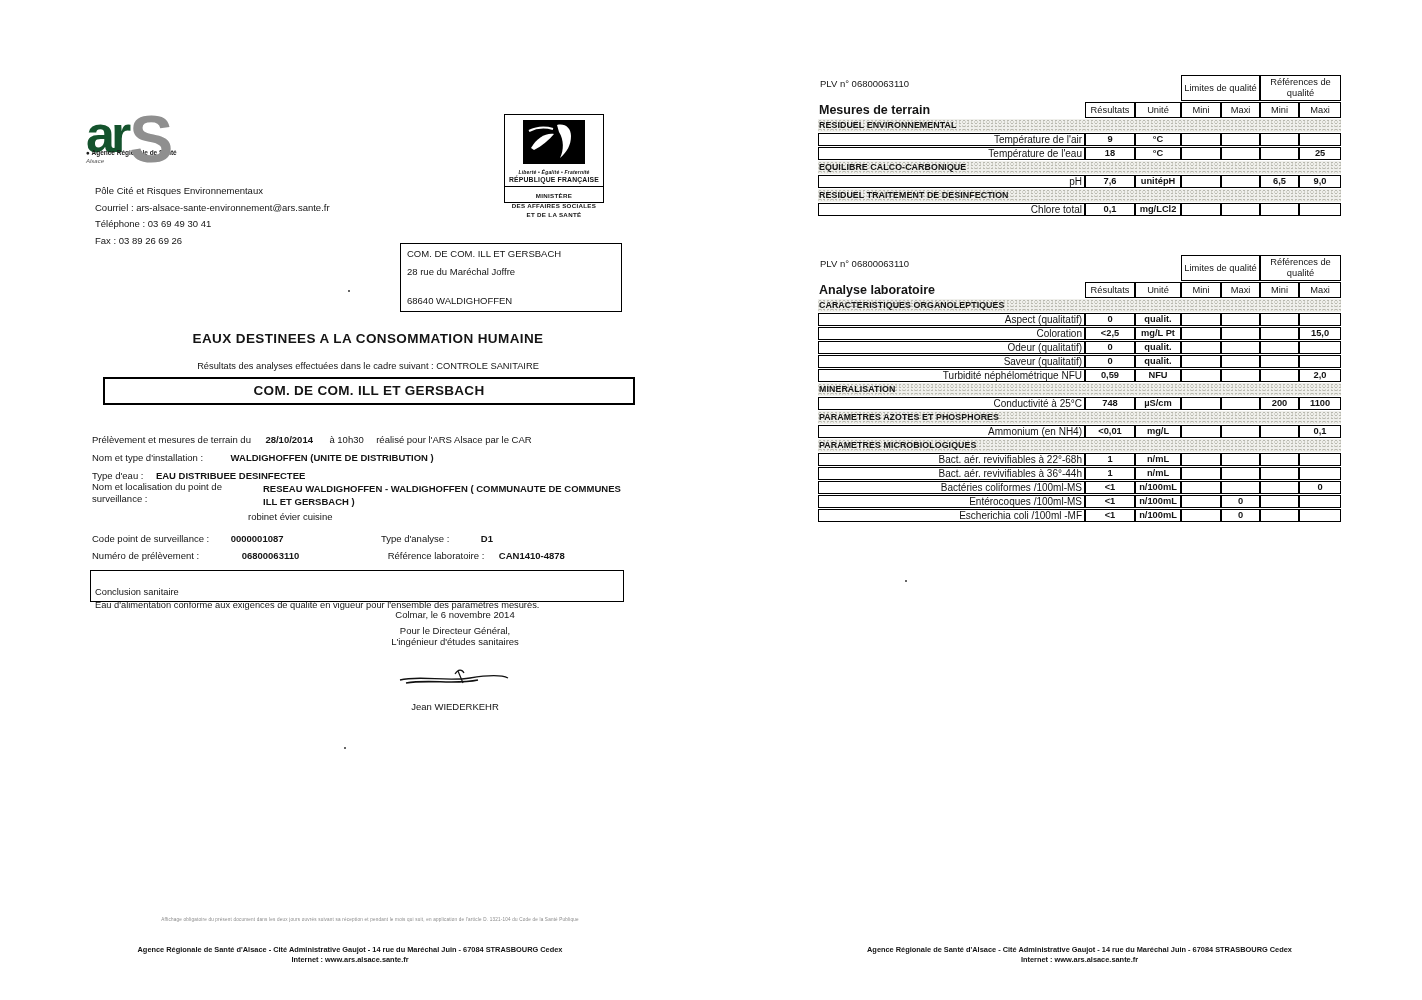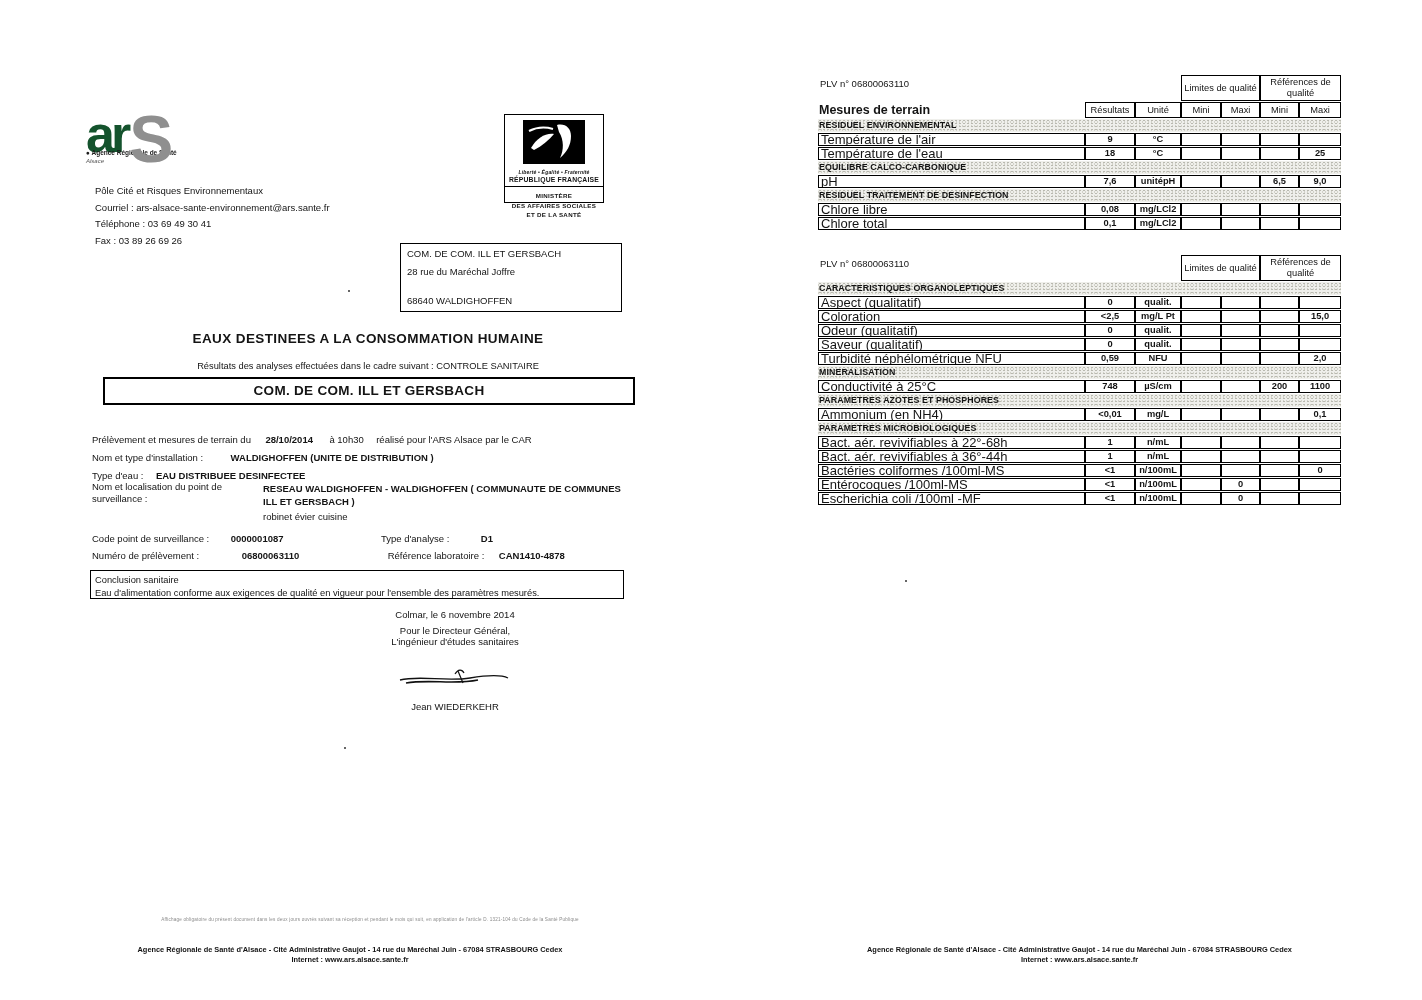--- a/index.html
+++ b/index.html
@@ -40,21 +40,21 @@
 
   
   .lbl{font-size:9.5px;}
   .val{font-size:9.5px;font-weight:bold;}
   .drow{white-space:nowrap;}
   #d-point-label{width:168px;white-space:normal;line-height:12px;}
   #d-point-value{width:372px;white-space:normal;line-height:13px;}
 
   
   #conclusion{left:90px;top:570px;width:534px;height:29px;border:1.5px solid #000;box-sizing:border-box;
-              padding:3px 4px;font-size:9.3px;line-height:13px;}
+              padding:15px 4px;font-size:9.3px;line-height:13px;}
 
   
   .sig-center{left:300px;width:310px;text-align:center;font-size:9.5px;}
 
   
   .legal{left:70px;top:917px;width:600px;text-align:center;font-size:4.6px;color:#8a8a8a;letter-spacing:0.2px;}
   .footer{font-size:7.4px;font-weight:bold;text-align:center;line-height:9.5px;}
   #footer-left{left:70px;top:945px;width:560px;}
   #footer-right{left:818px;top:945px;width:523px;}
 
@@ -68,21 +68,21 @@
             vertical-align:middle;padding:0 2px;line-height:11px;}
   .h2 .hbox{border:1.5px solid #000;font-weight:normal;font-size:9.3px;text-align:center;height:14px;padding:0 1px;}
   .nb{border:none;background:transparent;}
   .title-cell{font-weight:bold;font-size:12.5px;vertical-align:bottom;padding:0 0 1px 1px;}
   tbody td{border:1px solid #000;height:11px;line-height:11px;padding:0 2px;}
   tr.section-row td{border:none;font-weight:bold;font-size:8.8px;letter-spacing:0.1px;padding:1px 1px;
       background-color:#efefeb;
       background-image:radial-gradient(circle,#b9b9b0 0.6px,transparent 0.7px),
                        radial-gradient(circle,#d2d2c9 0.5px,transparent 0.6px);
       background-size:4px 3px,3px 4px;background-position:0 0,2px 1px;}
-  tr.data-row .c-param{text-align:left;font-size:13px;}
+  tr.data-row .c-param{text-align:right;font-size:10px;}
   tr.data-row .c-val{text-align:center;font-weight:bold;font-size:9.3px;}
 
   
   .dot{position:absolute;width:2px;height:2px;background:#333;border-radius:50%;}
 </style>
 </head>
 <body>
 
 <div id="canvas">
 
@@ -136,21 +136,21 @@
     <div class="abs drow" style="left:92px;top:447px;">
       <span class="lbl">Nom et type d'installation :</span>
       <span class="val" style="margin-left:23px;">WALDIGHOFFEN (UNITE DE DISTRIBUTION )</span>
     </div>
     <div class="abs drow" style="left:92px;top:465px;">
       <span class="lbl">Type d'eau :</span>
       <span class="val" style="margin-left:8px;">EAU DISTRIBUEE DESINFECTEE</span>
     </div>
     <div id="d-point-label" class="abs lbl" style="left:92px;top:481px;">Nom et localisation du point de surveillance :</div>
     <div id="d-point-value" class="abs val" style="left:263px;top:482px;">RESEAU WALDIGHOFFEN - WALDIGHOFFEN ( COMMUNAUTE DE COMMUNES ILL ET GERSBACH )</div>
-    <div class="abs lbl" style="left:263px;top:511px;">robinet évier cuisine</div>
+    <div class="abs lbl" style="left:248px;top:511px;">robinet évier cuisine</div>
     <div class="abs drow" style="left:92px;top:528px;">
       <span class="lbl">Code point de surveillance :</span>
       <span class="val" style="margin-left:17px;">0000001087</span>
       <span class="lbl" style="margin-left:93px;">Type d'analyse :</span>
       <span class="val" style="margin-left:27px;">D1</span>
     </div>
     <div class="abs drow" style="left:92px;top:545px;">
       <span class="lbl">Numéro de prélèvement :</span>
       <span class="val" style="margin-left:38px;">06800063110</span>
       <span class="lbl" style="margin-left:84px;">Référence laboratoire :</span>
@@ -243,29 +243,20 @@
               <td class="c-val">unitépH</td>
               <td class="c-val"></td>
               <td class="c-val"></td>
               <td class="c-val">6,5</td>
               <td class="c-val">9,0</td>
             </tr>
             <tr class="section-row">
               <td colspan="7">RESIDUEL TRAITEMENT DE DESINFECTION</td>
             </tr>
             <tr class="data-row">
-              <td class="c-param">Chlore libre</td>
-              <td class="c-val">0,08</td>
-              <td class="c-val">mg/LCl2</td>
-              <td class="c-val"></td>
-              <td class="c-val"></td>
-              <td class="c-val"></td>
-              <td class="c-val"></td>
-            </tr>
-            <tr class="data-row">
               <td class="c-param">Chlore total</td>
               <td class="c-val">0,1</td>
               <td class="c-val">mg/LCl2</td>
               <td class="c-val"></td>
               <td class="c-val"></td>
               <td class="c-val"></td>
               <td class="c-val"></td>
             </tr>
           </tbody>
       </table>
@@ -282,20 +273,29 @@
             <col style="width:39px">
             <col style="width:39px">
             <col style="width:42px">
         </colgroup>
         <thead>
           <tr class="h1">
             <td class="nb" colspan="3"></td>
             <th class="hbox" colspan="2">Limites de qualité</th>
             <th class="hbox" colspan="2">Références de qualité</th>
           </tr>
+          <tr class="h2">
+            <td class="nb title-cell">Analyse laboratoire</td>
+            <th class="hbox">Résultats</th>
+            <th class="hbox">Unité</th>
+            <th class="hbox">Mini</th>
+            <th class="hbox">Maxi</th>
+            <th class="hbox">Mini</th>
+            <th class="hbox">Maxi</th>
+          </tr>
         </thead>
         <tbody>
             <tr class="section-row">
               <td colspan="7">CARACTERISTIQUES ORGANOLEPTIQUES</td>
             </tr>
             <tr class="data-row">
               <td class="c-param">Aspect (qualitatif)</td>
               <td class="c-val">0</td>
               <td class="c-val">qualit.</td>
               <td class="c-val"></td>

